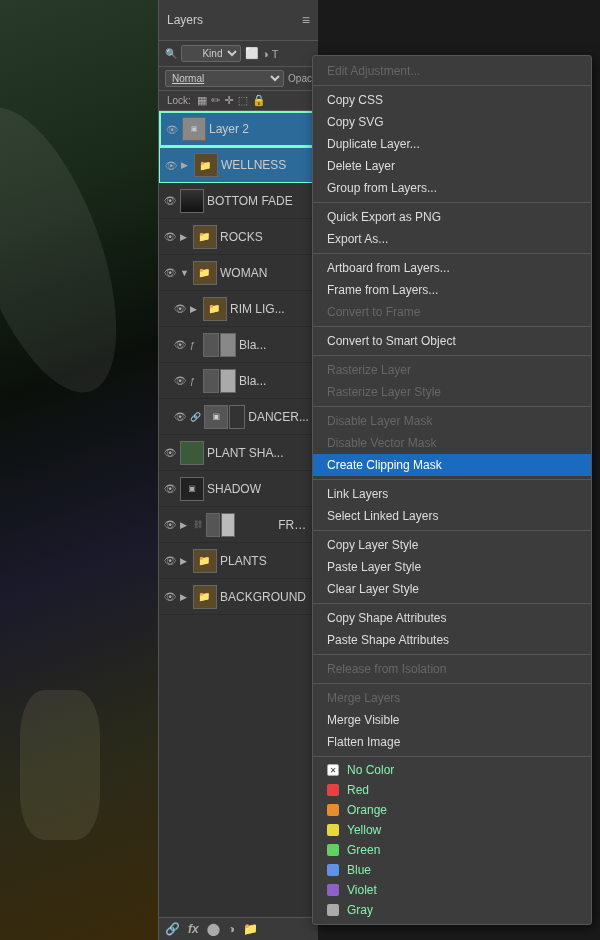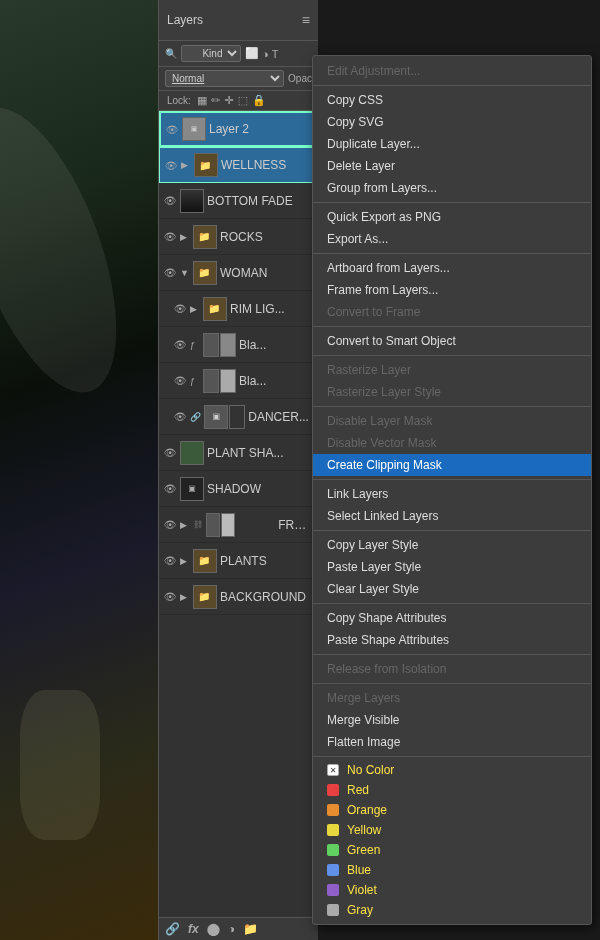--- a/index.html
+++ b/index.html
@@ -275,21 +275,21 @@
     .menu-separator {
       height: 1px;
       background: #555;
       margin: 3px 0;
     }
 
     .color-item {
       display: flex;
       align-items: center;
       padding: 3px 14px;
-      color: #fde047;
+      color: #86efac;
       font-size: 12px;
       cursor: pointer;
       gap: 8px;
     }
 
     .color-dot {
       width: 12px;
       height: 12px;
       border-radius: 2px;
       flex-shrink: 0;

